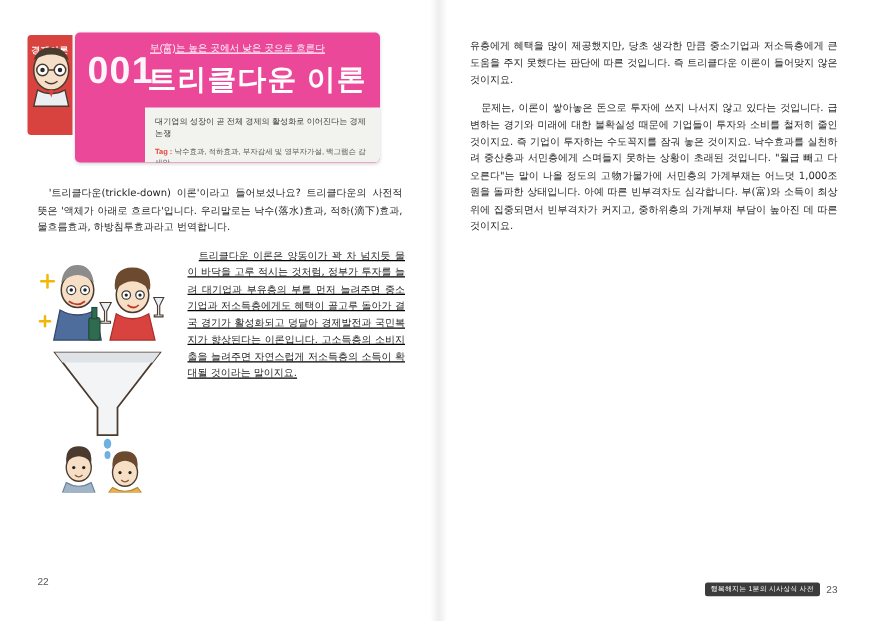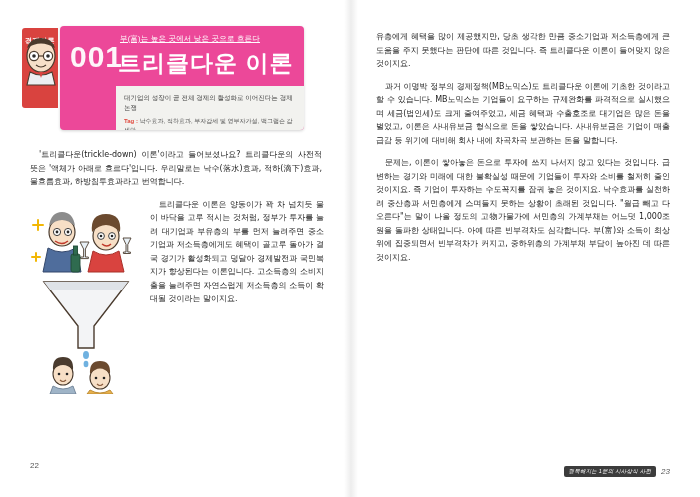--- a/index.html
+++ b/index.html
@@ -165,20 +165,21 @@
     margin: 0 0 9px 0;
     text-indent: 9px;
   }
   .body-col p.no-indent { text-indent: 0; }
 
   .left-text-top { width: 292px; }
 
   
   .illus-wrap {
     position: relative;
+    text-decoration: underline;
   }
   .illustration {
     float: left;
     width: 112px;
     height: 196px;
     margin: 0 8px 4px 0;
     position: relative;
   }
   .flow-text {
     font-size: 8px;
@@ -202,21 +203,20 @@
   }
   .folio-right {
     position: absolute;
     right: 30px;
     bottom: 18px;
     font-size: 8px;
     color: #555;
     display: flex;
     align-items: center;
     gap: 5px;
-    font-style: italic;
   }
   .footer-badge {
     background: #3c3c3c;
     color: #fff;
     font-size: 5.5px;
     padding: 2px 5px;
     border-radius: 2px;
     letter-spacing: 0.2px;
     white-space: nowrap;
   }
@@ -334,21 +334,20 @@
         <p>트리클다운 이론은 양동이가 꽉 차 넘치듯 물이 바닥을 고루 적시는 것처럼, 정부가 투자를 늘려 대기업과 부유층의 부를 먼저 늘려주면 중소기업과 저소득층에게도 혜택이 골고루 돌아가 결국 경기가 활성화되고 덩달아 경제발전과 국민복지가 향상된다는 이론입니다. 고소득층의 소비지출을 늘려주면 자연스럽게 저소득층의 소득이 확대될 것이라는 말이지요.</p>
       </div>
     </div>
 
     <div class="folio-left">22</div>
   </div>
 
   <div class="page page-right">
     <div class="body-col right-col">
       <p class="no-indent">유층에게 혜택을 많이 제공했지만, 당초 생각한 만큼 중소기업과 저소득층에게 큰 도움을 주지 못했다는 판단에 따른 것입니다. 즉 트리클다운 이론이 들어맞지 않은 것이지요.</p>
-      <p>과거 이명박 정부의 경제정책(MB노믹스)도 트리클다운 이론에 기초한 것이라고 할 수 있습니다. MB노믹스는 기업들이 요구하는 규제완화를 파격적으로 실시했으며 세금(법인세)도 크게 줄여주었고, 세금 혜택과 수출호조로 대기업은 많은 돈을 벌었고, 이론은 사내유보금 형식으로 돈을 쌓았습니다. 사내유보금은 기업이 매출 급감 등 위기에 대비해 회사 내에 차곡차곡 보관하는 돈을 말합니다.</p>
       <p>문제는, 이론이 쌓아놓은 돈으로 투자에 쓰지 나서지 않고 있다는 것입니다. 급변하는 경기와 미래에 대한 불확실성 때문에 기업들이 투자와 소비를 철저히 줄인 것이지요. 즉 기업이 투자하는 수도꼭지를 잠궈 놓은 것이지요. 낙수효과를 실천하려 중산층과 서민층에게 스며들지 못하는 상황이 초래된 것입니다. "월급 빼고 다 오른다"는 말이 나올 정도의 고物가물가에 서민층의 가계부채는 어느덧 1,000조원을 돌파한 상태입니다. 아예 따른 빈부격차도 심각합니다. 부(富)와 소득이 최상위에 집중되면서 빈부격차가 커지고, 중하위층의 가계부채 부담이 높아진 데 따른 것이지요.</p>
     </div>
 
     <div class="folio-right">
       <span class="footer-badge">행복해지는 1분의 시사상식 사전</span>
       <span>23</span>
     </div>
   </div>
 
   <div class="gutter"></div>

